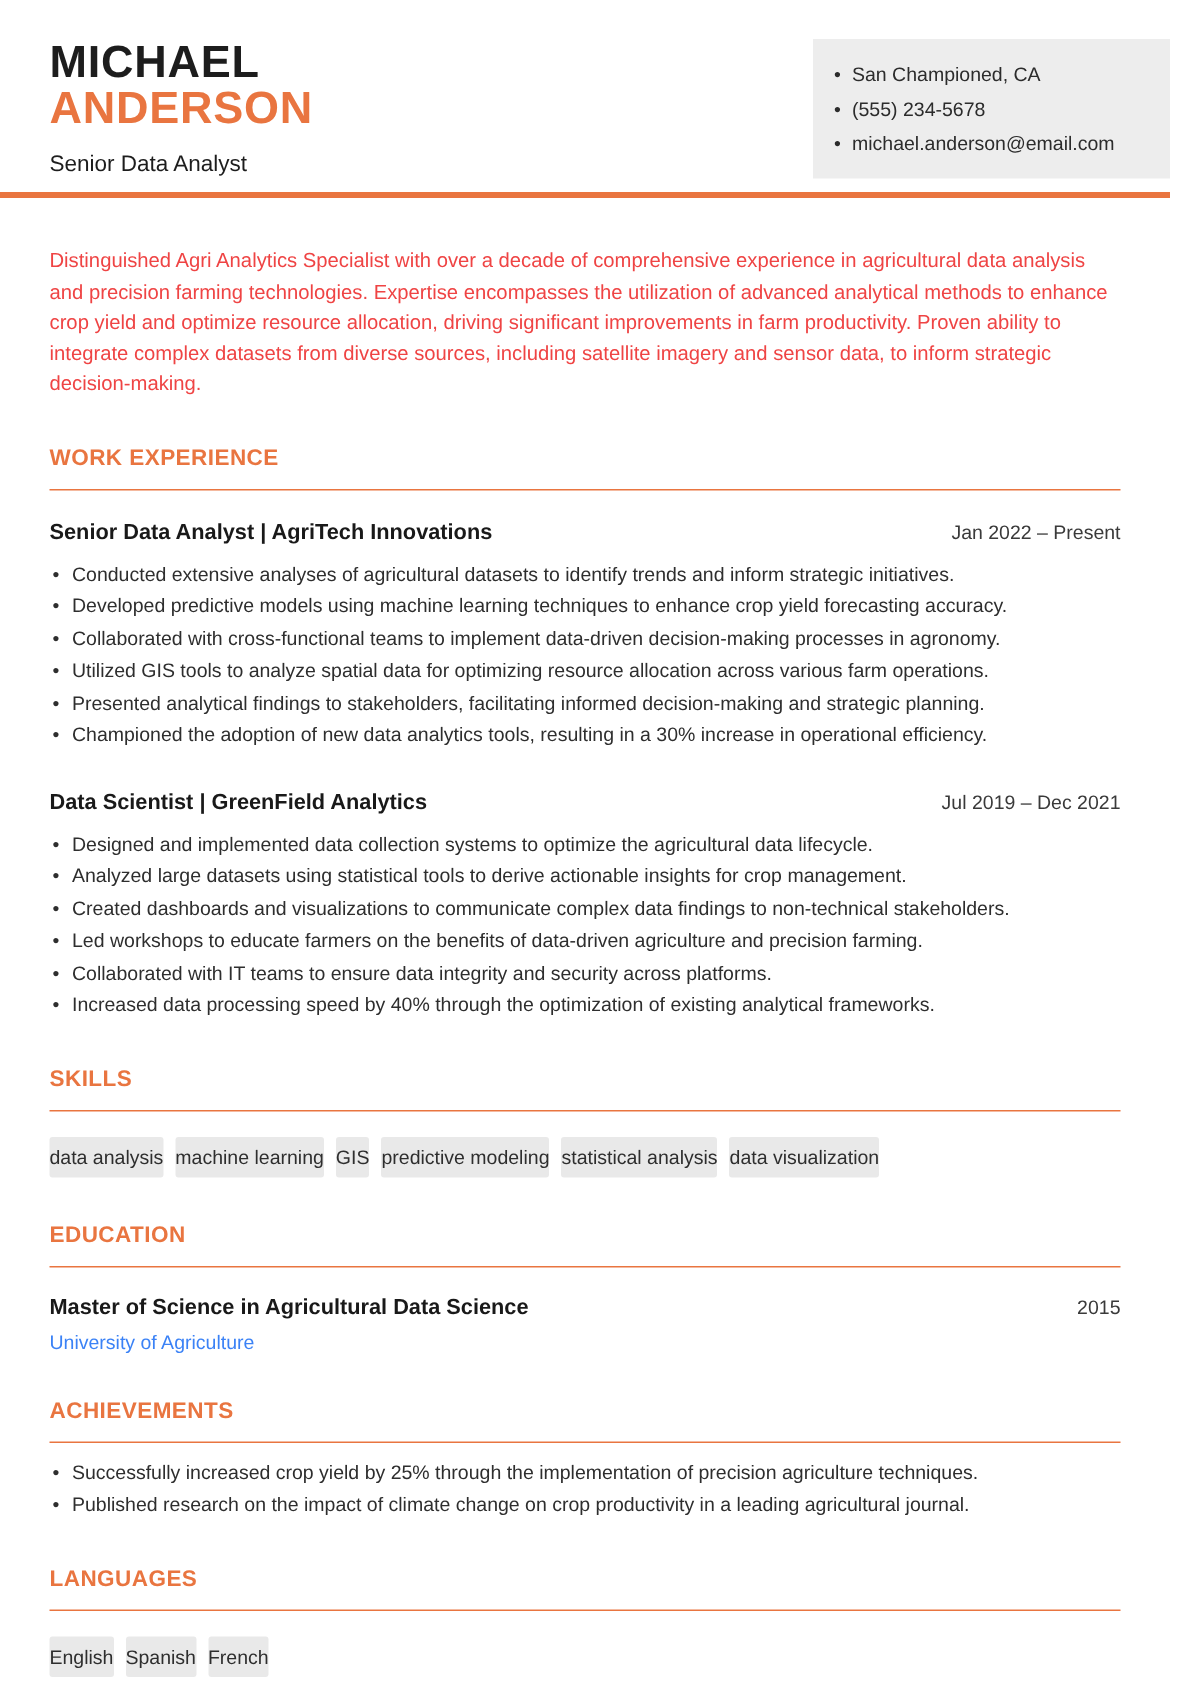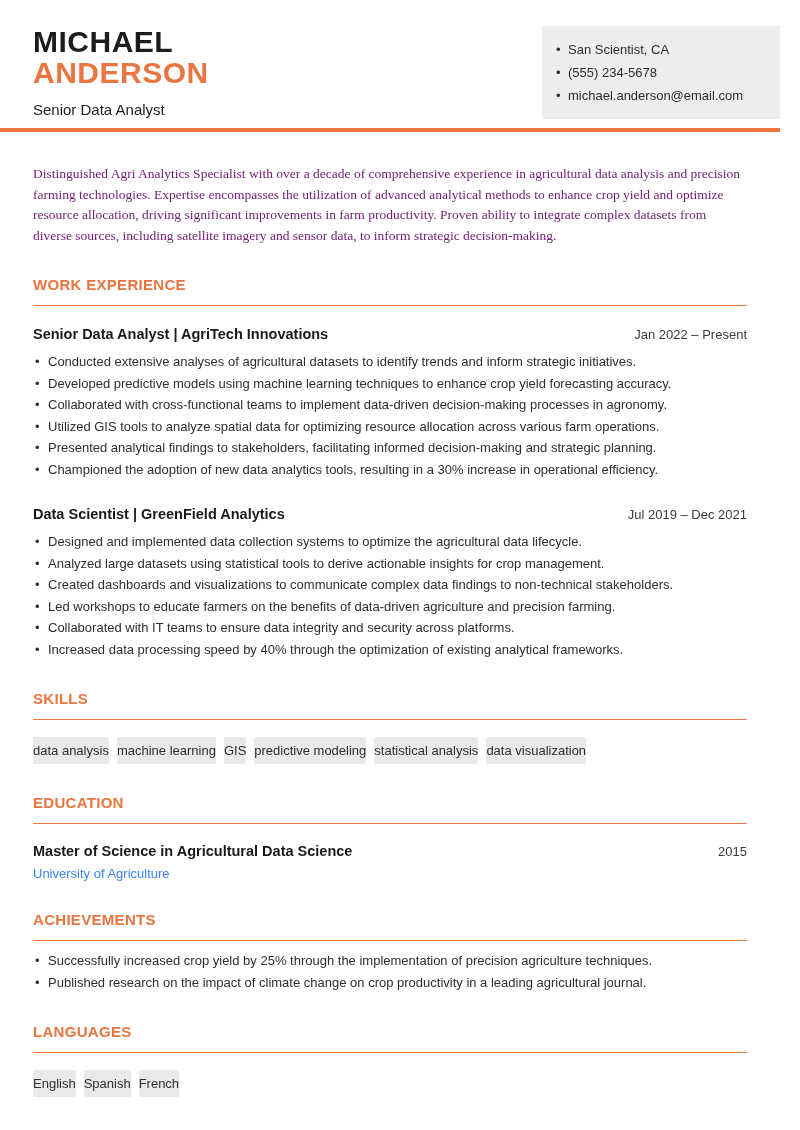--- a/index.html
+++ b/index.html
@@ -28,21 +28,21 @@
     padding: 12px 16px 12px 14px;
     font-size: 13px; color: #2c2c2c;
   }
   .contact-item { display: flex; align-items: baseline; line-height: 23px; }
   .contact-item .dot { width: 12px; flex: 0 0 12px; font-size: 13px; color: #2c2c2c; }
 
   .accent-bar { height: 4px; width: 100%; background: var(--accent, #E97540); }
 
   
   .content { padding: 0 33px 30px 33px; }
-  .summary { margin-top: 32px; font-size: 13.5px; line-height: 20.5px; color: #701a75; font-family: Liberation Serif, serif; }
+  .summary { margin-top: 32px; font-size: 13.5px; line-height: 20.5px; color: #ef4444; }
 
   .section-title {
     margin-top: 30px; padding-bottom: 12px;
     border-bottom: 1px solid var(--accent, #E97540);
     color: var(--accent, #E97540);
     font-size: 15px; font-weight: 700; letter-spacing: 0.3px;
   }
 
   .job { margin-top: 20px; }
   .job + .job { margin-top: 26px; }
@@ -78,21 +78,21 @@
   <div class="header">
     <div>
       <h1 class="first-name">MICHAEL</h1>
       <h1 class="last-name">ANDERSON</h1>
       <div class="header-role">Senior Data Analyst</div>
     </div>
     <div class="contact-box">
 
         <div class="contact-item">
           <span class="dot">•</span>
-          <span>San Scientist, CA</span>
+          <span>San Championed, CA</span>
         </div>
 
         <div class="contact-item">
           <span class="dot">•</span>
           <span>(555) 234-5678</span>
         </div>
 
         <div class="contact-item">
           <span class="dot">•</span>
           <span>michael.anderson@email.com</span>

